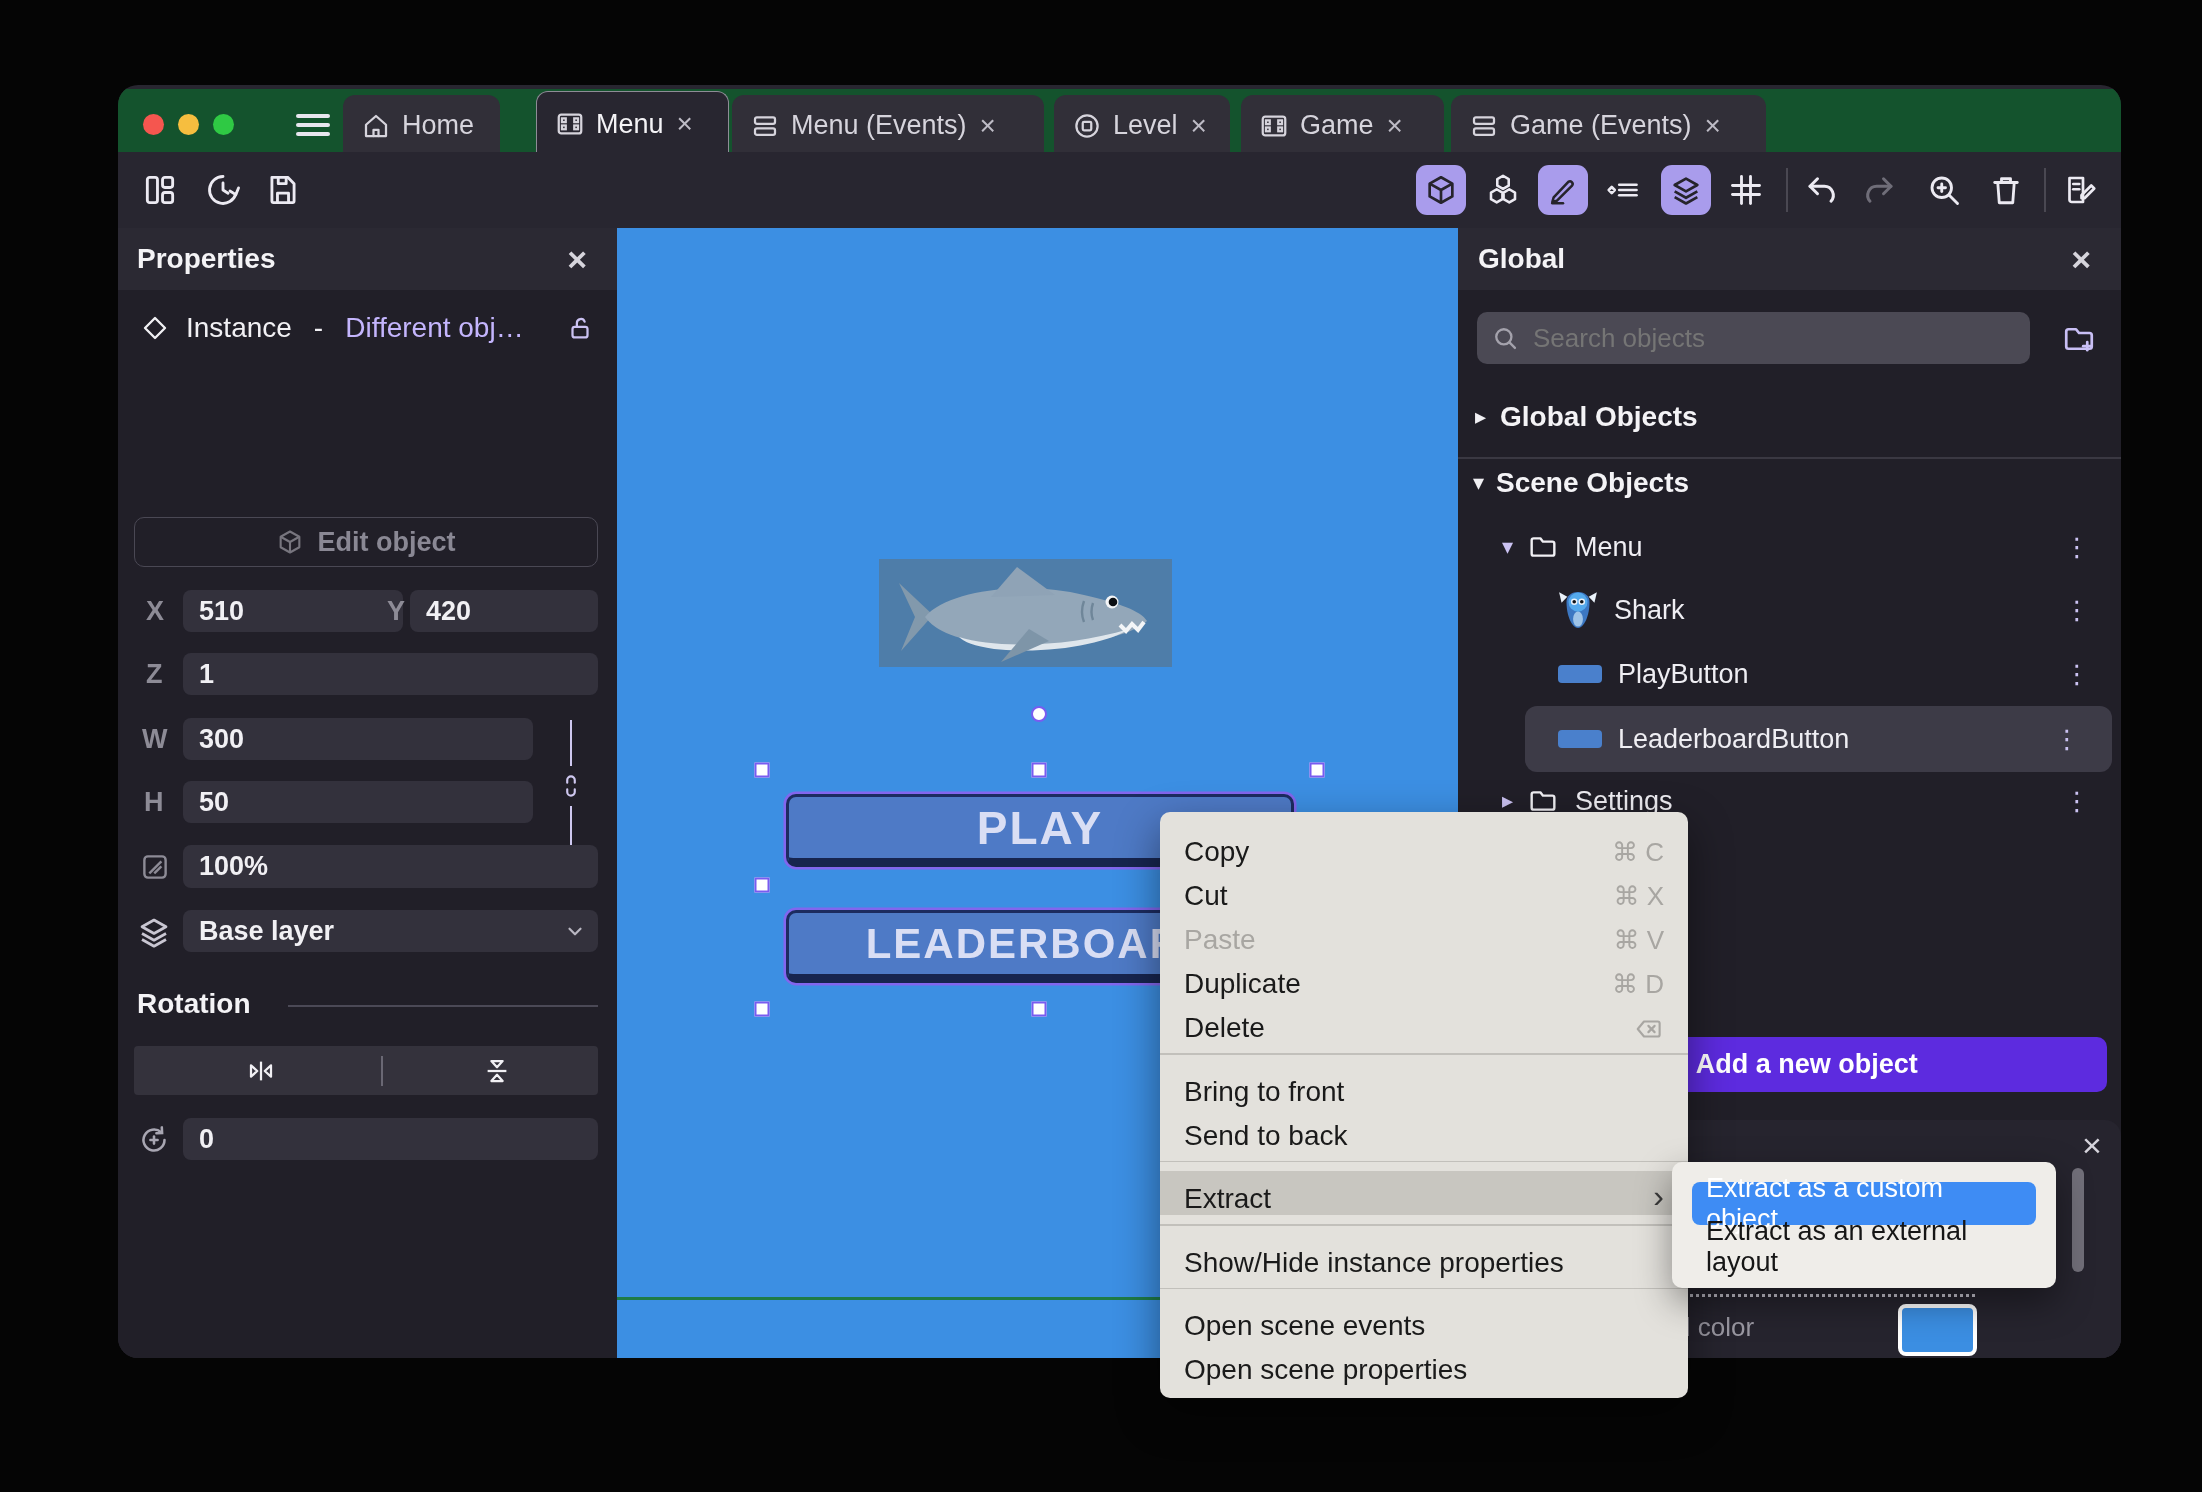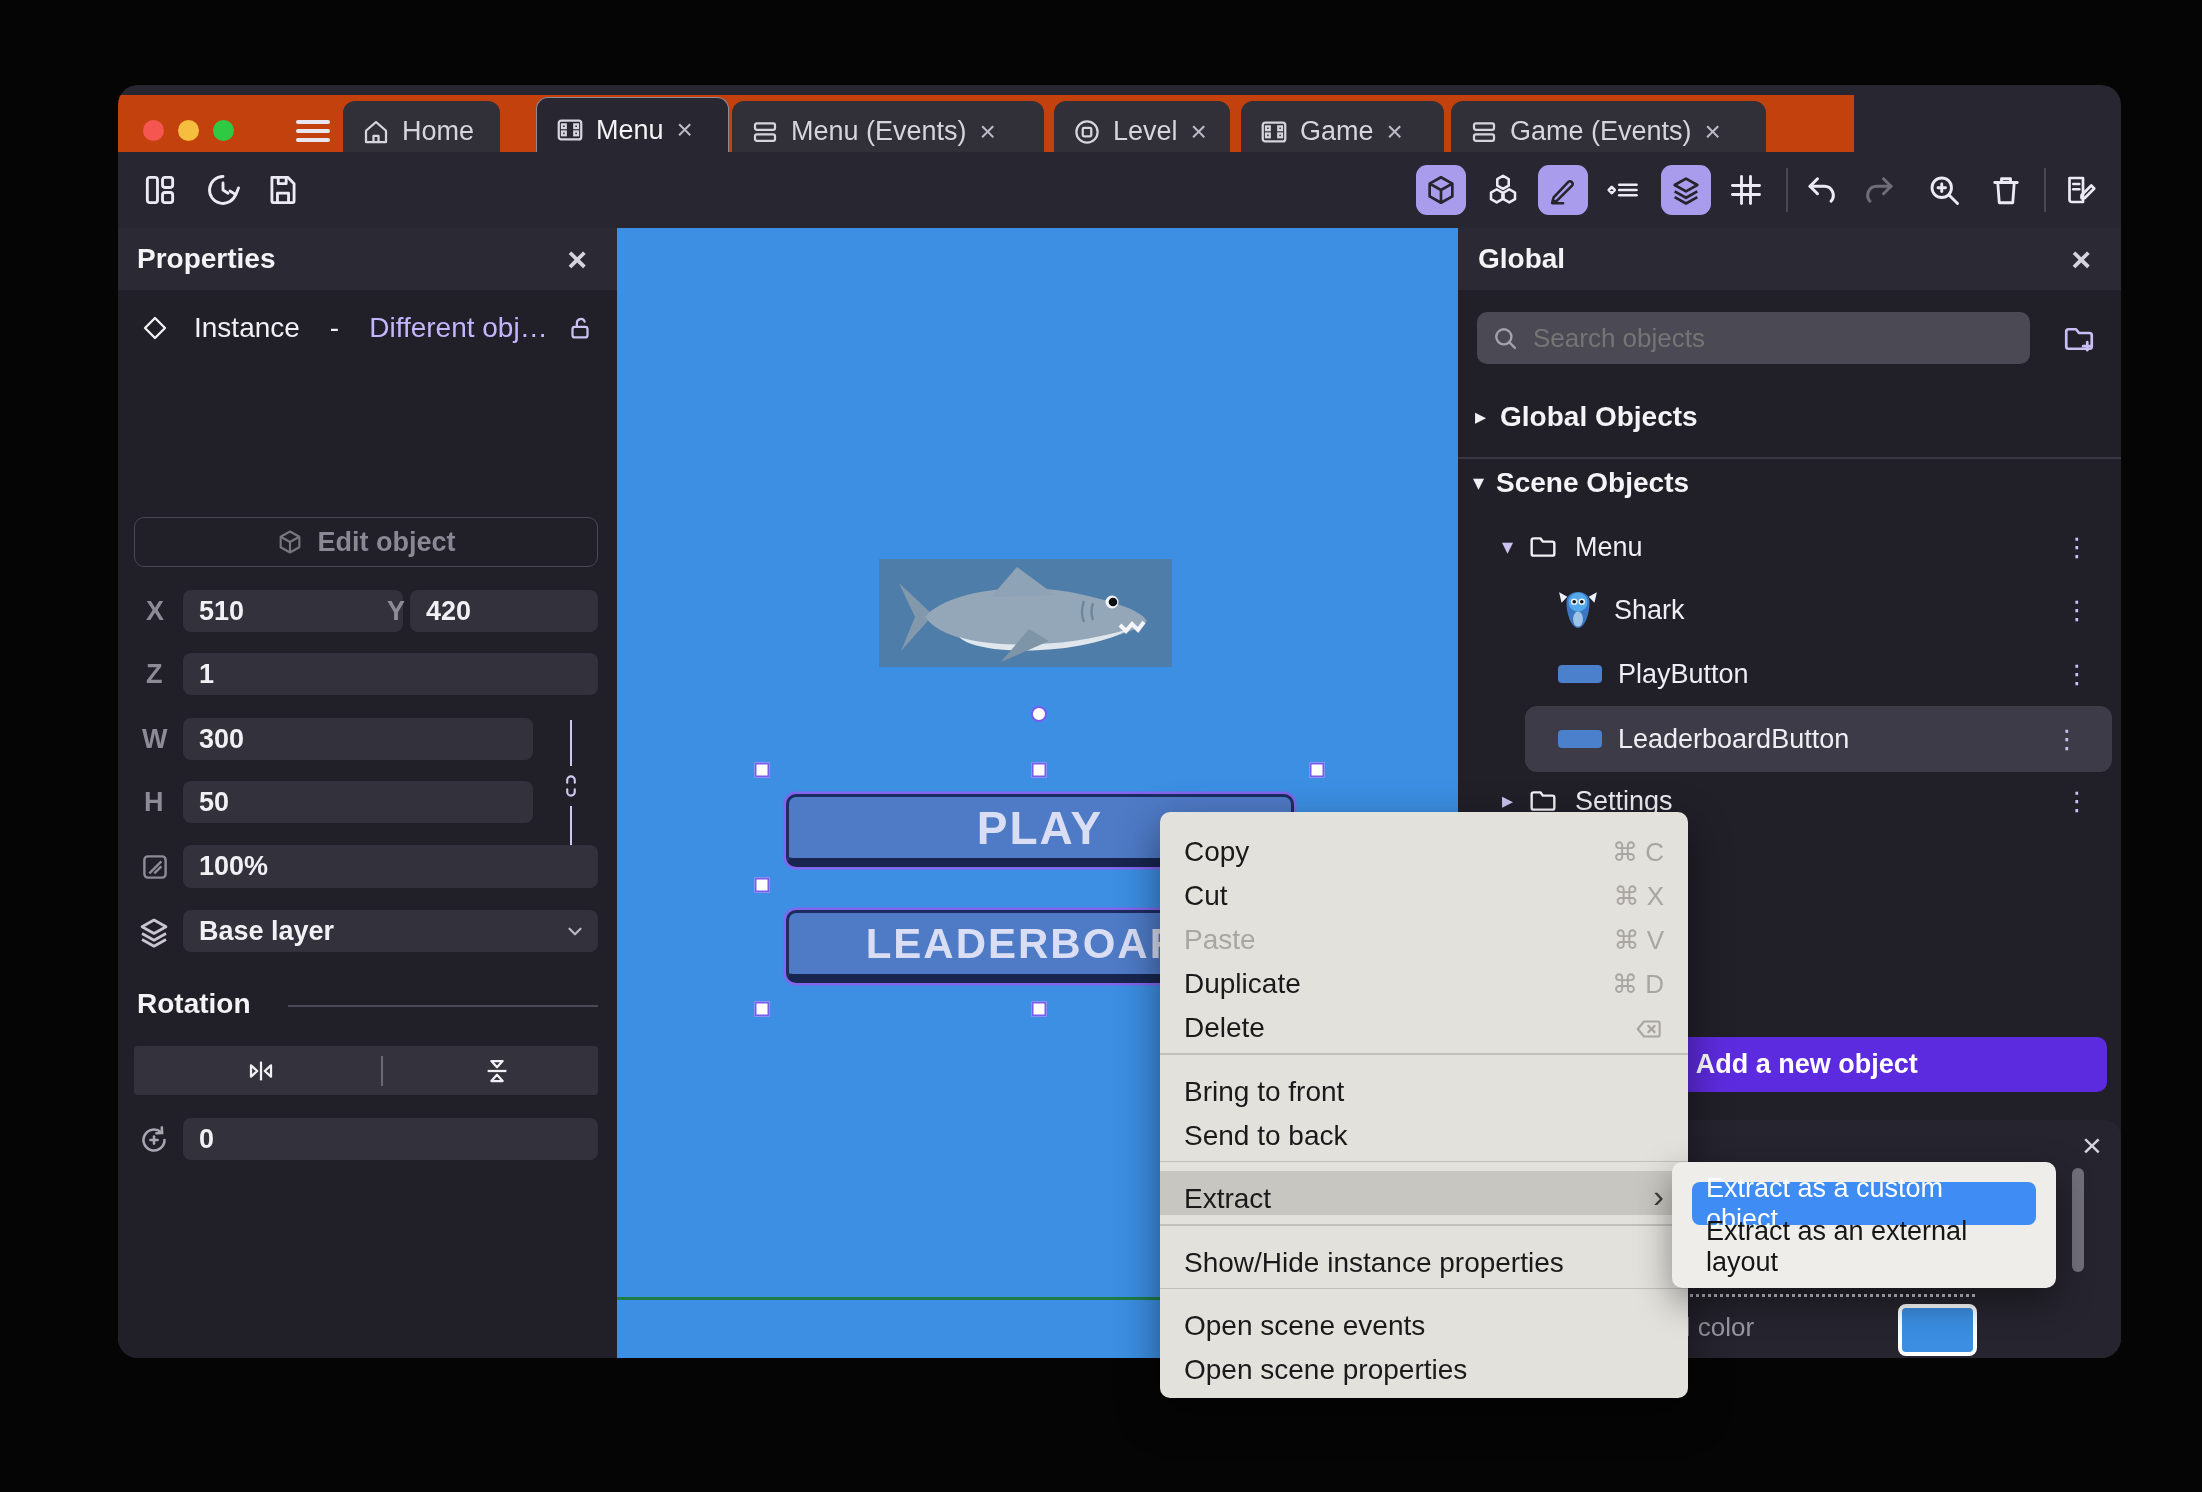--- a/index.html
+++ b/index.html
@@ -4,21 +4,21 @@
 <style>
   html,body{margin:0;padding:0;background:#000;}
   #stage{position:relative;width:2202px;height:1492px;background:#050505;overflow:hidden;
          font-family:"Liberation Sans","DejaVu Sans",sans-serif;-webkit-font-smoothing:antialiased;}
   .abs{position:absolute;}
   .flex{display:flex;align-items:center;}
   svg{display:block;}
 
   
   #win{left:118px;top:85px;width:2003px;height:1273px;background:#282630;border-radius:20px;overflow:hidden;}
-  #titlebar{left:0;top:10px;width:1736px;height:67px;background:#c2410c;}
+  #titlebar{left:0;top:4px;width:2003px;height:67px;background:#14532d;}
   .tl{width:21px;height:21px;border-radius:50%;top:25px;}
   #hamburger span{display:block;width:34px;height:3.6px;background:#E8E6EE;border-radius:2px;margin:5.4px 0;}
 
   .tab{top:6px;height:61px;background:#312F38;border-radius:12px 12px 0 0;display:flex;align-items:center;
        padding:0 18px;gap:11px;color:#D6D4DC;font-size:27px;box-sizing:border-box;}
   .tab.active{top:2px;height:65px;background:#282630;border:1.5px solid #8E8C96;border-bottom:none;color:#F4F3F6;}
   .tab .x{font-size:28px;color:#BDBBC5;margin-left:2px;}
   .tab svg{color:#D6D4DC;}
 
   
@@ -263,21 +263,21 @@
           </svg>
       </div>
     </div>
 
     <div class="abs panel" style="left:0;width:499px">
       <div class="phead abs">
         <span style="margin-left:19px">Properties</span>
         <span class="pclose" style="margin-left:auto;margin-right:30px">×</span>
       </div>
 
-      <div class="abs flex" style="left:22px;top:78px;width:455px;height:44px;gap:8px">
+      <div class="abs flex" style="left:22px;top:78px;width:455px;height:44px;gap:0">
         <svg style="color:#F1F0F4" width="30" height="30" viewBox="0 0 24 24" fill="none" stroke="currentColor" stroke-width="1.9" stroke-linejoin="round">
             <path d="M12 4l8 8-8 8-8-8z"></path>
           </svg>
         <span style="margin-left:16px;font-size:28px;color:#F1F0F4">Instance</span>
         <span style="margin-left:22px;font-size:28px;color:#F1F0F4">-</span>
         <span style="margin-left:22px;font-size:28px;color:#c4b5fd;white-space:nowrap;overflow:hidden;max-width:200px">Different obj…</span>
         <svg style="margin-left:auto;color:#CBC2F2" width="30" height="30" viewBox="0 0 24 24" fill="none" stroke="currentColor" stroke-width="1.8" stroke-linecap="round">
             <rect x="6" y="11" width="12" height="8.5" rx="1.8"></rect>
             <path d="M9.5 11V8a3.2 3.2 0 0 1 6.2-1.1"></path>
           </svg>

